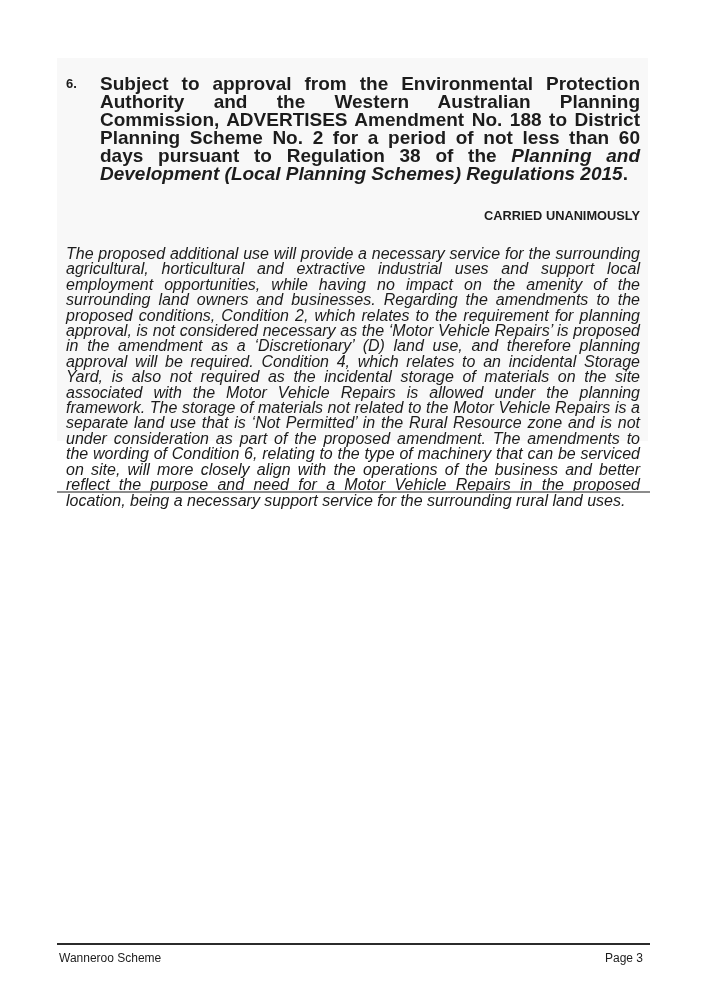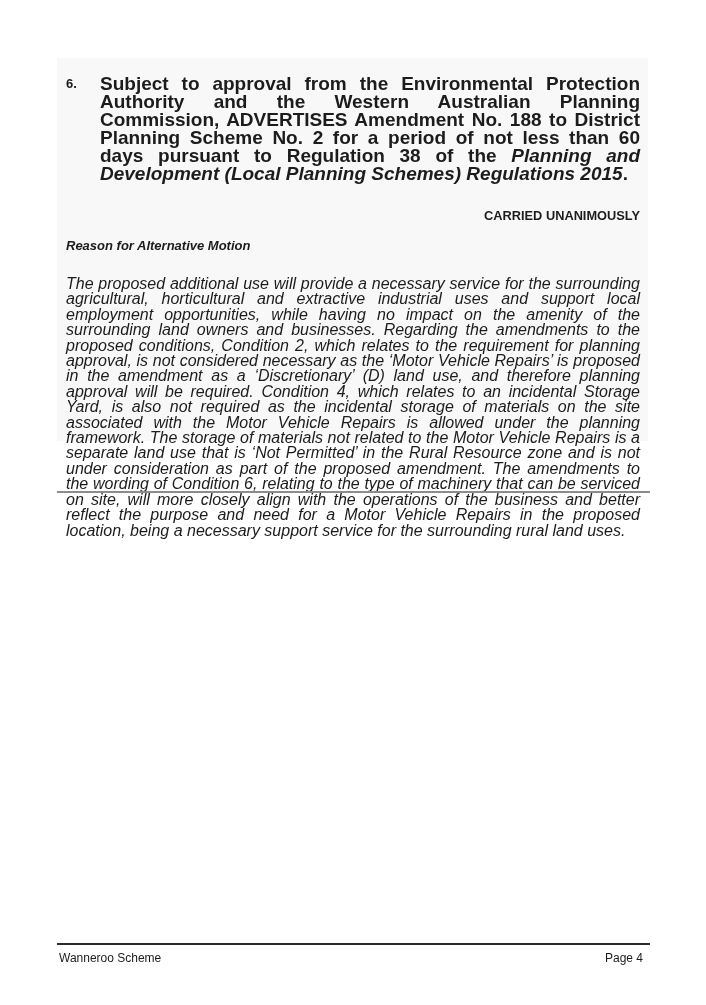--- a/index.html
+++ b/index.html
@@ -112,28 +112,27 @@
 
   <div class="motion-block">
 
     <div class="item-row">
       <div class="item-number">6.</div>
       <div class="item-text"><span>Subject to approval from the Environmental Protection Authority and the Western Australian Planning Commission, ADVERTISES Amendment No. 188 to District Planning Scheme No. 2 for a period of not less than 60 days pursuant to Regulation 38 of the </span><span class="law-title">Planning and Development (Local Planning Schemes) Regulations 2015</span><span>.</span></div>
     </div>
 
     <div class="carried-line">CARRIED UNANIMOUSLY</div>
 
-    <div class="reason-heading">Reason for Alternative Motion</div>
 
     <div class="reason-body">The proposed additional use will provide a necessary service for the surrounding agricultural, horticultural and extractive industrial uses and support local employment opportunities, while having no impact on the amenity of the surrounding land owners and businesses. Regarding the amendments to the proposed conditions, Condition 2, which relates to the requirement for planning approval, is not considered necessary as the ‘Motor Vehicle Repairs’ is proposed in the amendment as a ‘Discretionary’ (D) land use, and therefore planning approval will be required. Condition 4, which relates to an incidental Storage Yard, is also not required as the incidental storage of materials on the site associated with the Motor Vehicle Repairs is allowed under the planning framework. The storage of materials not related to the Motor Vehicle Repairs is a separate land use that is ‘Not Permitted’ in the Rural Resource zone and is not under consideration as part of the proposed amendment. The amendments to the wording of Condition 6, relating to the type of machinery that can be serviced on site, will more closely align with the operations of the business and better reflect the purpose and need for a Motor Vehicle Repairs in the proposed location, being a necessary support service for the surrounding rural land uses.</div>
 
   </div>
 
   <div class="divider"></div>
 
   <div class="footer-rule"></div>
 
   <div class="footer-row">
     <span>Wanneroo Scheme</span>
-    <span>Page 4</span>
+    <span>Page 3</span>
   </div>
 
 </div>
 
 </body></html>

